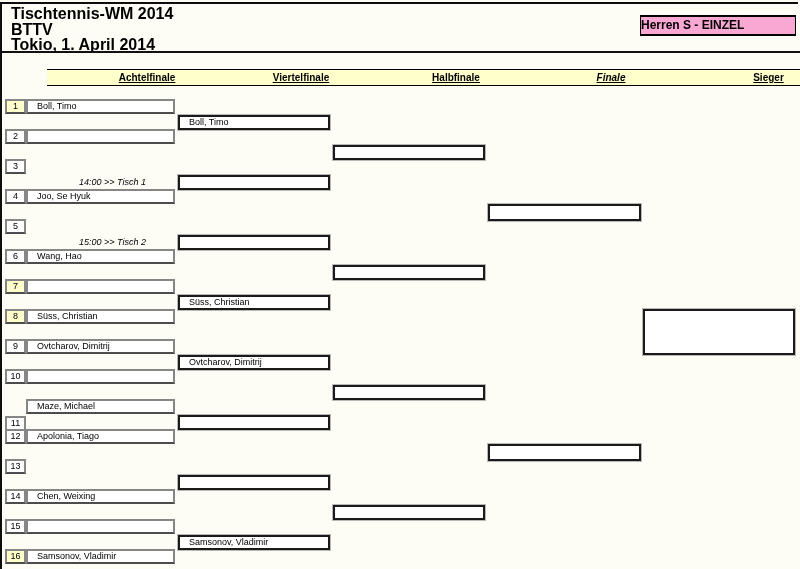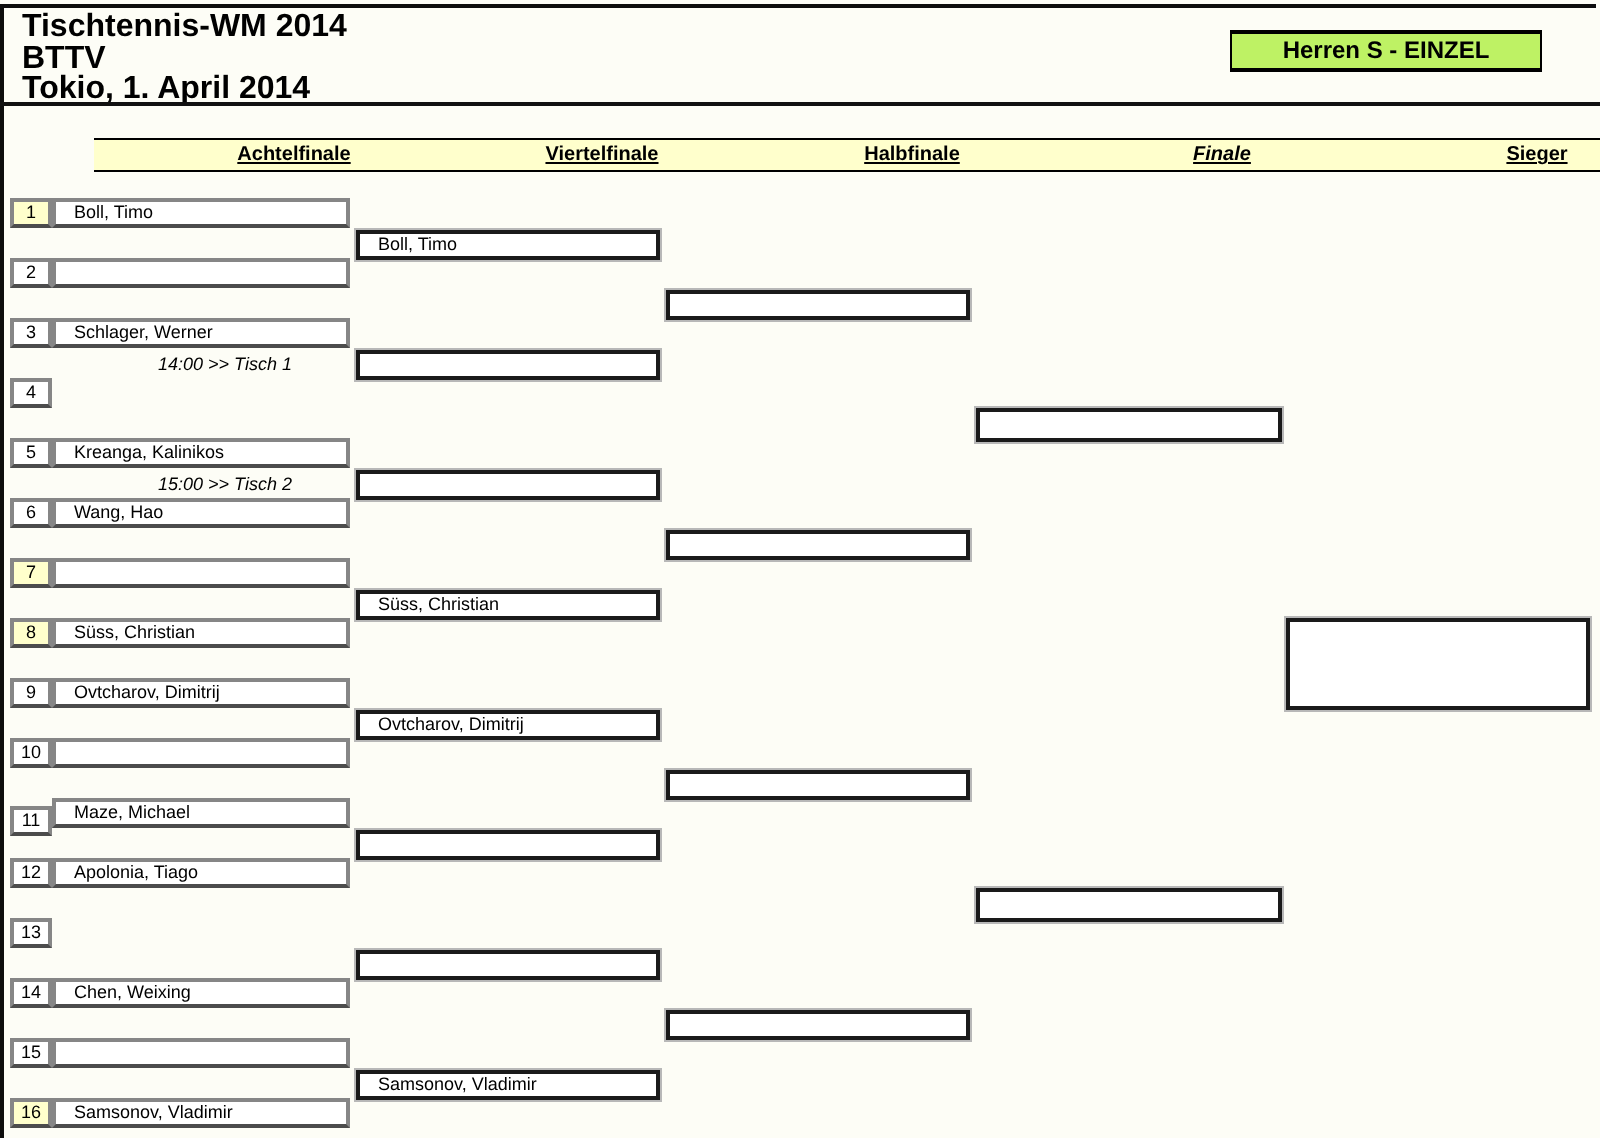--- a/index.html
+++ b/index.html
@@ -10,24 +10,24 @@
     color:#000;
   }
   #stage{position:absolute;left:0;top:0;width:800px;height:569px;}
   .border-top{position:absolute;left:0;top:2px;width:798px;height:2px;background:#0d0d0d;}
   .border-left{position:absolute;left:0;top:2px;width:2px;height:567px;background:#0d0d0d;}
   .title-line{position:absolute;left:11px;font-size:16px;font-weight:bold;white-space:nowrap;line-height:13px;}
   .t1{top:7px;}
   .t2{top:23px;}
   .t3{top:38px;text-align:center;}
   .event-box{
-    position:absolute;left:615px;top:15px;width:156px;height:21px;
-    background:#bef264;box-sizing:border-box;
+    position:absolute;left:640px;top:15px;width:156px;height:21px;
+    background:#f9a8d4;box-sizing:border-box;
     border:1px solid #000;border-top-width:2px;border-bottom-width:2px;
-    font-size:12px;font-weight:bold;text-align:center;line-height:17px;
+    font-size:12px;font-weight:bold;line-height:17px;
   }
   .divider{position:absolute;left:0;top:51px;width:800px;height:2px;background:#111;}
   .band{
     position:absolute;left:0;top:69px;width:800px;height:17px;
     background:#ffffcc;box-sizing:border-box;
     border-top:1px solid #000;border-bottom:1px solid #000;margin-left:47px;
   }
   .colhead{
     position:absolute;top:0;height:15px;width:152px;
     font-size:10px;font-weight:bold;text-decoration:underline;
@@ -77,35 +77,34 @@
     <div class="colhead ch2">Halbfinale</div>
     <div class="colhead ch1">Viertelfinale</div>
     <div class="colhead ch3">Finale</div>
     <div class="colhead ch4">Sieger</div>
   </div>
 <div class="seed hl" style="top: 99px;">1</div>
     <div class="slot" style="top: 99px; left: 26px; width: 149px;">Boll, Timo</div>
     <div class="seed" style="top: 129px;">2</div>
     <div class="slot" style="top: 129px; left: 26px; width: 149px;"></div>
     <div class="seed" style="top: 159px;">3</div>
-    <div class="slot" style="top: 159px; left: 26px; width: 149px;">Schlager, Werner</div>
     <div class="seed" style="top: 189px;">4</div>
+    <div class="slot" style="top: 189px; left: 26px; width: 149px;">Joo, Se Hyuk</div>
     <div class="seed" style="top: 219px;">5</div>
-    <div class="slot" style="top: 219px; left: 26px; width: 149px;">Kreanga, Kalinikos</div>
     <div class="seed" style="top: 249px;">6</div>
     <div class="slot" style="top: 249px; left: 26px; width: 149px;">Wang, Hao</div>
     <div class="seed hl" style="top: 279px;">7</div>
     <div class="slot" style="top: 279px; left: 26px; width: 149px;"></div>
     <div class="seed hl" style="top: 309px;">8</div>
     <div class="slot" style="top: 309px; left: 26px; width: 149px;">Süss, Christian</div>
     <div class="seed" style="top: 339px;">9</div>
     <div class="slot" style="top: 339px; left: 26px; width: 149px;">Ovtcharov, Dimitrij</div>
     <div class="seed" style="top: 369px;">10</div>
     <div class="slot" style="top: 369px; left: 26px; width: 149px;"></div>
-    <div class="seed" style="top: 403px;">11</div>
+    <div class="seed" style="top: 416px;">11</div>
     <div class="slot" style="top: 399px; left: 26px; width: 149px;">Maze, Michael</div>
     <div class="seed" style="top: 429px;">12</div>
     <div class="slot" style="top: 429px; left: 26px; width: 149px;">Apolonia, Tiago</div>
     <div class="seed" style="top: 459px;">13</div>
     <div class="seed" style="top: 489px;">14</div>
     <div class="slot" style="top: 489px; left: 26px; width: 149px;">Chen, Weixing</div>
     <div class="seed" style="top: 519px;">15</div>
     <div class="slot" style="top: 519px; left: 26px; width: 149px;"></div>
     <div class="seed hl" style="top: 549px;">16</div>
     <div class="slot" style="top: 549px; left: 26px; width: 149px;">Samsonov, Vladimir</div>

